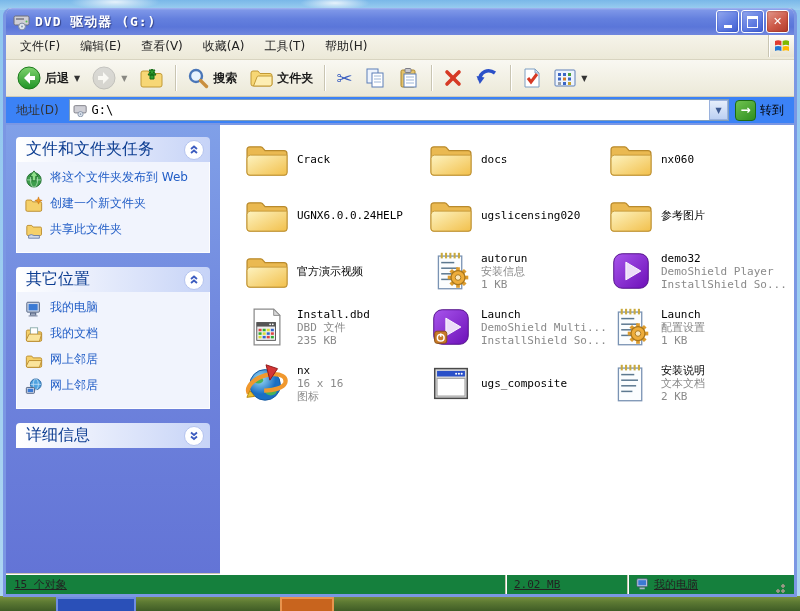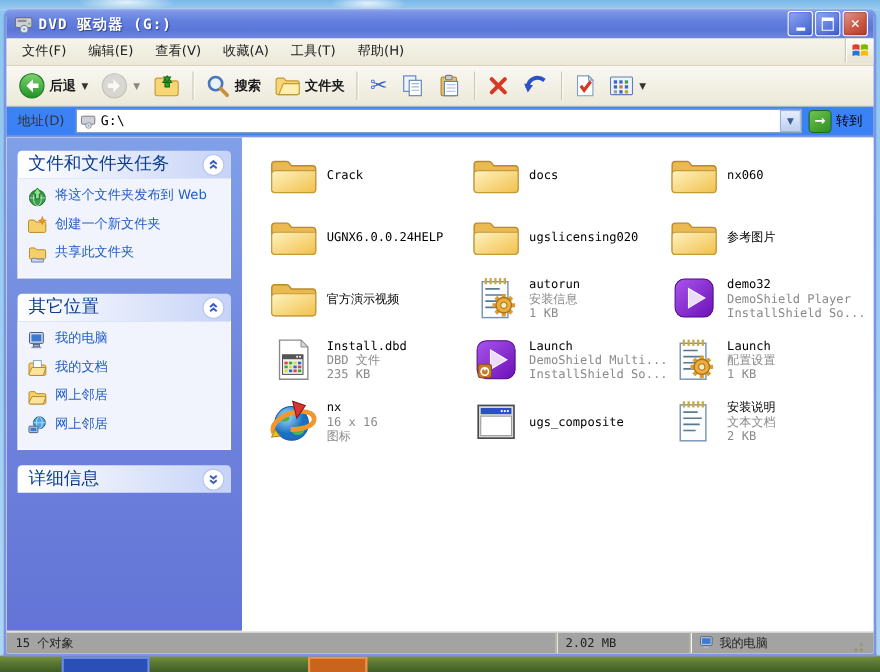--- a/index.html
+++ b/index.html
@@ -78,22 +78,22 @@
 
   .filepane{flex:1;background:#fff;padding:8px 0 0 24px;overflow:hidden;position:relative;}
   .grid{display:grid;grid-template-columns:184px 180px 1fr;grid-auto-rows:52px;row-gap:4px;}
   .tile{display:flex;align-items:center;cursor:default;}
   .tile-ic{width:46px;height:46px;flex:0 0 46px;display:flex;align-items:center;justify-content:center;margin-right:7px;}
   .tile-text{font-family:"DejaVu Sans Mono","DejaVu Sans",monospace;font-size:11px;line-height:13px;overflow:hidden;}
   .t-name{color:#000;white-space:nowrap;}
   .t-line{color:#8a8a8a;white-space:nowrap;}
 
   
-  .statusbar{height:19px;background:#a3a3a3;border-top:1px solid #fff;box-shadow:0 -1px 0 #c9c5b2;
-      display:flex;font-size:11px;color:#222;font-family:"DejaVu Sans Mono",monospace;}
+  .statusbar{height:19px;background:#15803d;border-top:1px solid #fff;box-shadow:0 -1px 0 #c9c5b2;
+      display:flex;font-size:11px;color:#222;font-family:"DejaVu Sans Mono",monospace;text-decoration:underline;}
   .sb-sec{padding:0 8px;display:flex;align-items:center;gap:4px;height:100%;}
   .sb-1{flex:1;}
   .sb-2{width:105px;border-left:1px solid #c9c5b2;box-shadow:inset 1px 0 0 #fff;}
   .sb-3{width:150px;border-left:1px solid #c9c5b2;box-shadow:inset 1px 0 0 #fff;}
   .grip{width:14px;height:14px;align-self:flex-end;margin-left:auto;
      background:
       radial-gradient(circle at 11px 11px,#9b9786 1.5px,transparent 2px),
       radial-gradient(circle at 11px 6px,#9b9786 1.5px,transparent 2px),
       radial-gradient(circle at 6px 11px,#9b9786 1.5px,transparent 2px);}
 </style>

